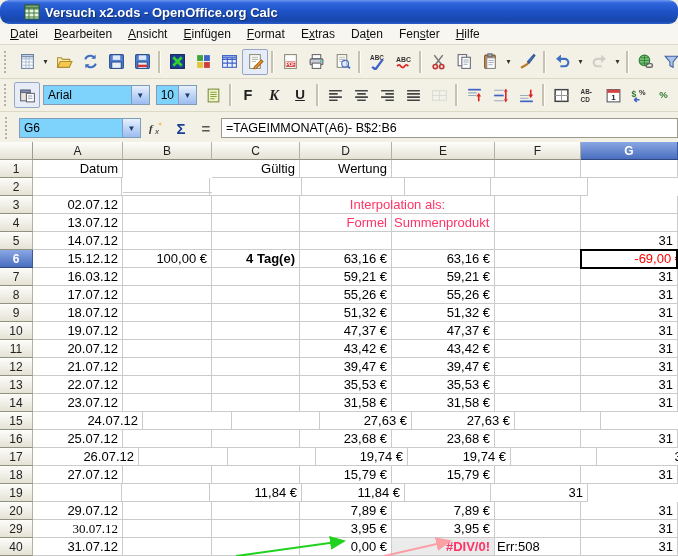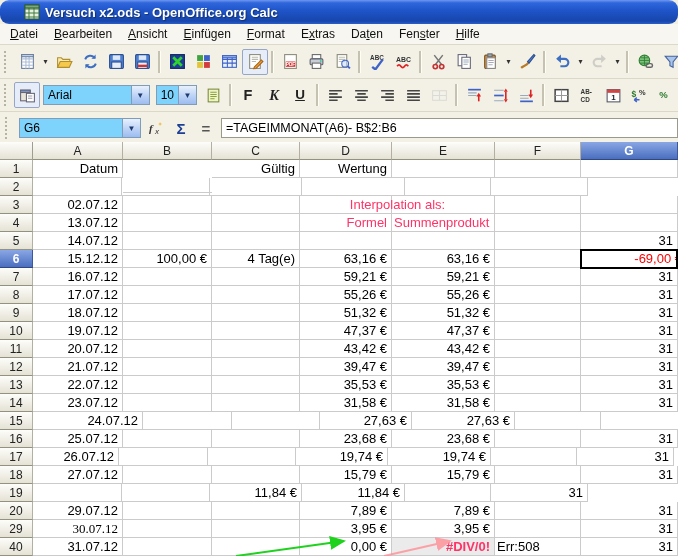--- a/index.html
+++ b/index.html
@@ -458,29 +458,29 @@
         <div class="cell" style="width: 88px;"></div>
         <div class="cell" style="width: 92px;"></div>
         <div class="cell" style="width: 103px;"></div>
         <div class="cell" style="width: 86px;"></div>
         <div class="cell" style="width: 97px;">31</div>
       </div>
       <div class="row">
         <div class="rowhdr sel">6</div>
         <div class="cell" style="width: 90px;">15.12.12</div>
         <div class="cell" style="width: 89px;">100,00 €</div>
-        <div class="cell" style="width: 88px;">4 Tag(e)</div>
+        <div class="cell" style="width: 88px; font-weight: bold;">4 Tag(e)</div>
         <div class="cell" style="width: 92px;">63,16 €</div>
         <div class="cell" style="width: 103px;">63,16 €</div>
         <div class="cell" style="width: 86px;"></div>
         <div class="cell red" style="width: 106px;">-69,00 €</div>
       </div>
       <div class="row">
         <div class="rowhdr">7</div>
-        <div class="cell" style="width: 90px;">16.07.12</div>
+        <div class="cell" style="width: 90px;">16.03.12</div>
         <div class="cell" style="width: 89px;"></div>
         <div class="cell" style="width: 88px;"></div>
         <div class="cell" style="width: 92px;">59,21 €</div>
         <div class="cell" style="width: 103px;">59,21 €</div>
         <div class="cell" style="width: 86px;"></div>
         <div class="cell" style="width: 97px;">31</div>
       </div>
       <div class="row">
         <div class="rowhdr">8</div>
         <div class="cell" style="width: 90px;">17.07.12</div>
@@ -566,21 +566,21 @@
         <div class="cell" style="width: 90px;">25.07.12</div>
         <div class="cell" style="width: 89px;"></div>
         <div class="cell" style="width: 88px;"></div>
         <div class="cell" style="width: 92px;">23,68 €</div>
         <div class="cell" style="width: 103px;">23,68 €</div>
         <div class="cell" style="width: 86px;"></div>
         <div class="cell" style="width: 97px;">31</div>
       </div>
       <div class="row">
         <div class="rowhdr">17</div>
-        <div class="cell" style="width: 86px; padding-left: 28px;">26.07.12</div>
+        <div class="cell" style="width: 106px; padding-left: 28px;">26.07.12</div>
         <div class="cell" style="width: 89px;"></div>
         <div class="cell" style="width: 88px;"></div>
         <div class="cell" style="width: 92px;">19,74 €</div>
         <div class="cell" style="width: 103px;">19,74 €</div>
         <div class="cell" style="width: 86px;"></div>
         <div class="cell" style="width: 97px;">31</div>
       </div>
       <div class="row">
         <div class="rowhdr">18</div>
         <div class="cell" style="width: 90px;">27.07.12</div>

